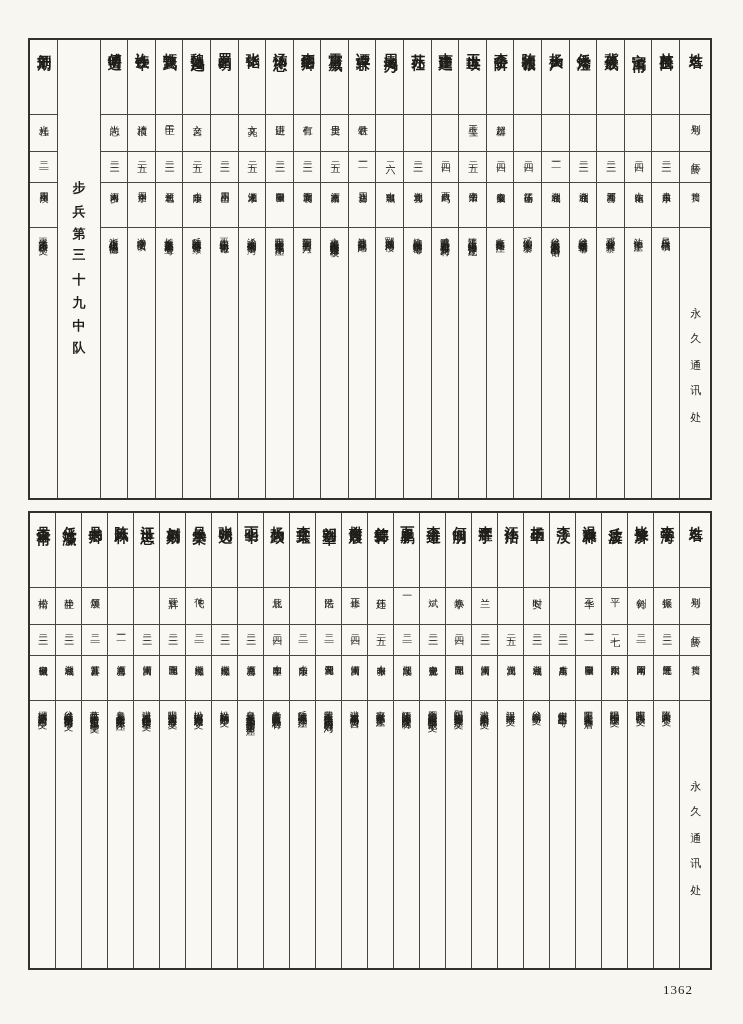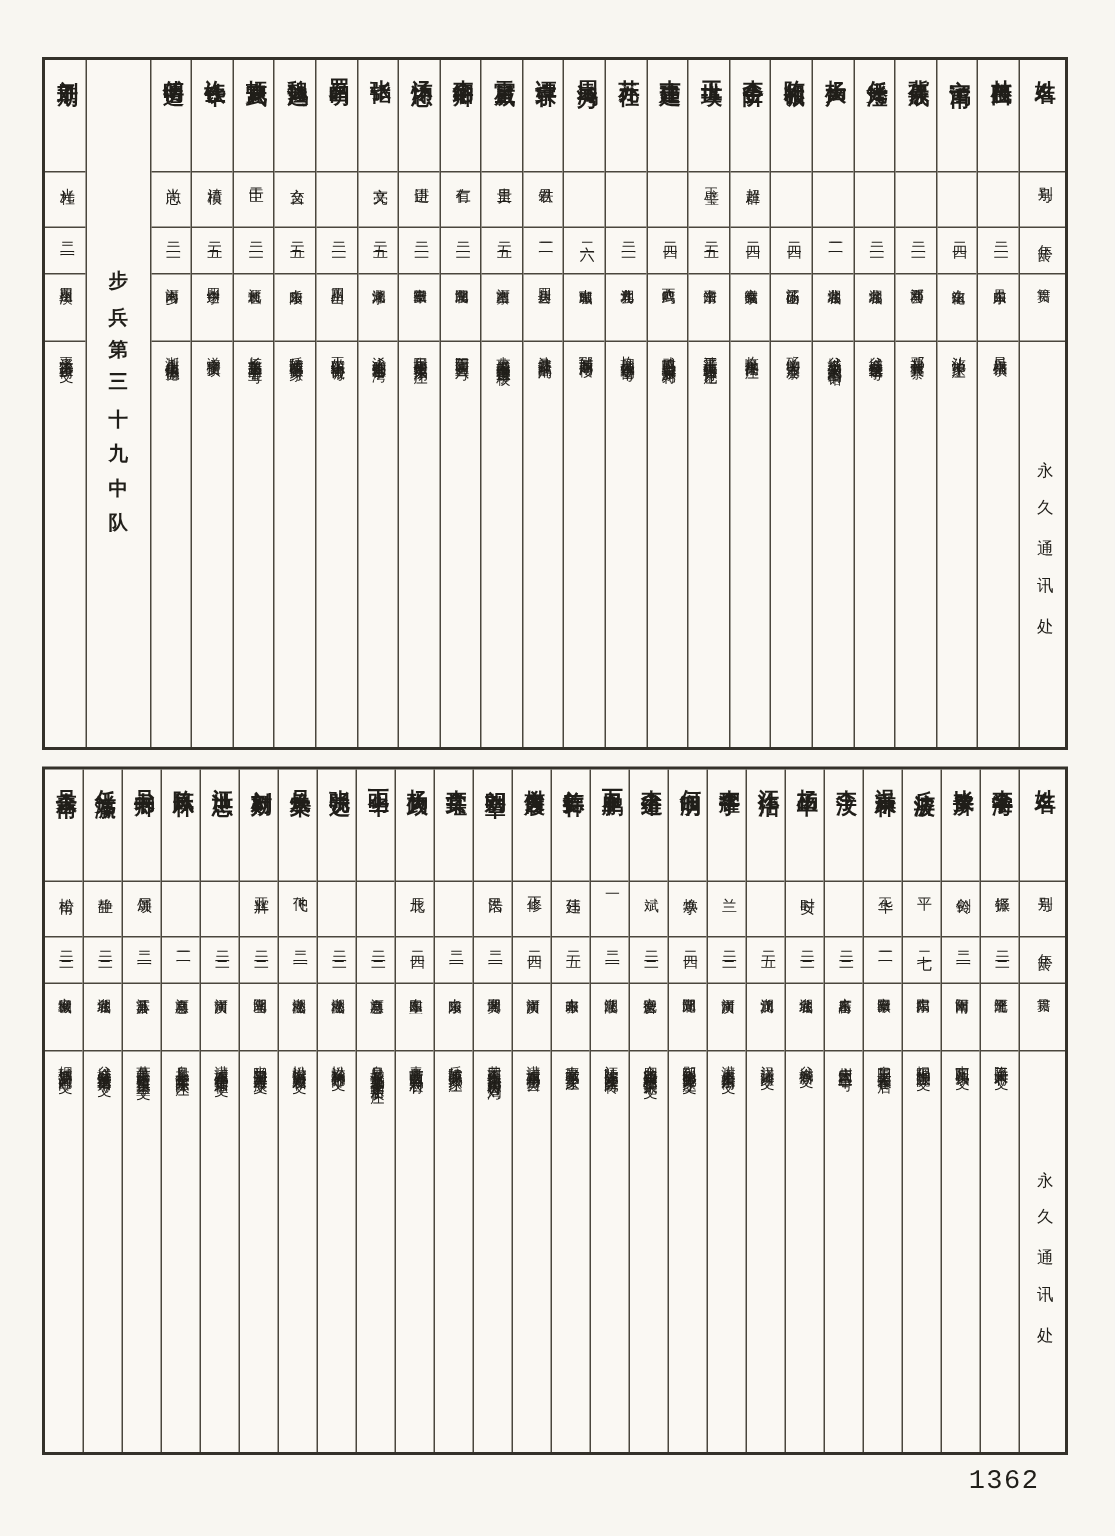--- a/index.html
+++ b/index.html
@@ -49,22 +49,22 @@
   .cell.age .vtext{font-size:10px;letter-spacing:2px;}
   .cell.origin{height:40px;}
   .cell.origin .vtext{font-size:9px;letter-spacing:0.5px;}
   .cell.addr{flex:1 1 auto;border-bottom:none;}
   .cell.addr .vtext{font-size:9.5px;letter-spacing:1px;}
   .cell.header-addr .vtext{font-size:11px;letter-spacing:26px;margin-top:68px;}
   .cell.section{flex:1 1 auto;border-bottom:none;}
   .cell.section .vtext{font-size:13px;font-weight:bold;letter-spacing:23px;margin-top:128px;}
   .pageno{
     position:absolute;right:50px;bottom:26px;
-    font-size:18px;letter-spacing:1px;
-    font-family:Liberation Mono, monospace;
+    font-size:13px;letter-spacing:1px;
+    font-family:Liberation Serif, serif;
   }
 </style>
 </head>
 <body>
 
 <div class="page">
   <section class="block top">
     <div class="cols">
         <div class="col header-col">
           <div class="cell name">

